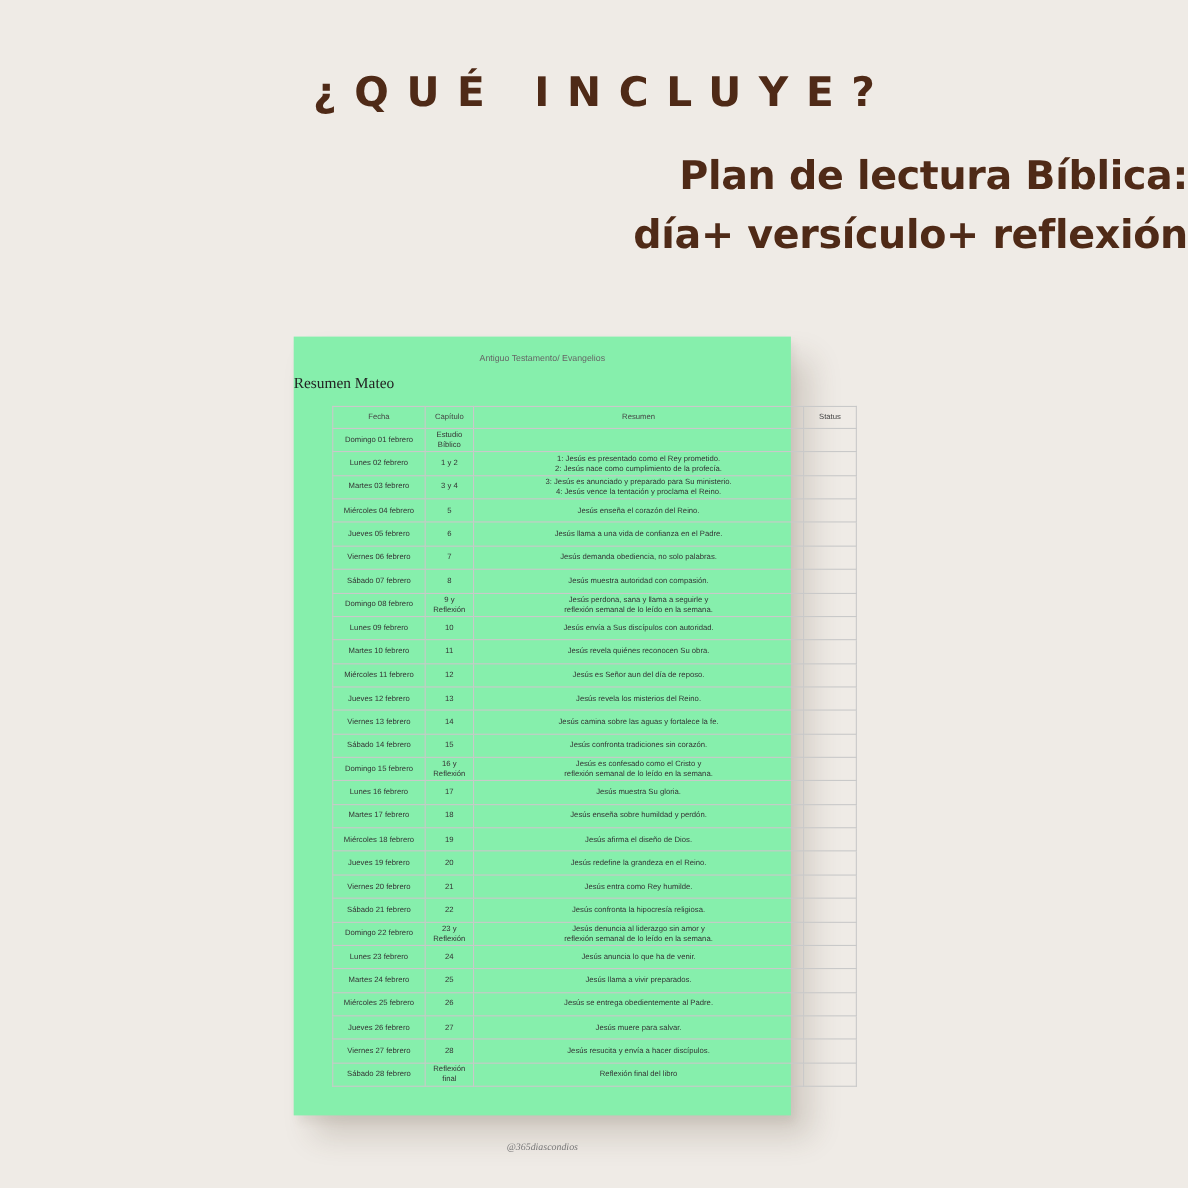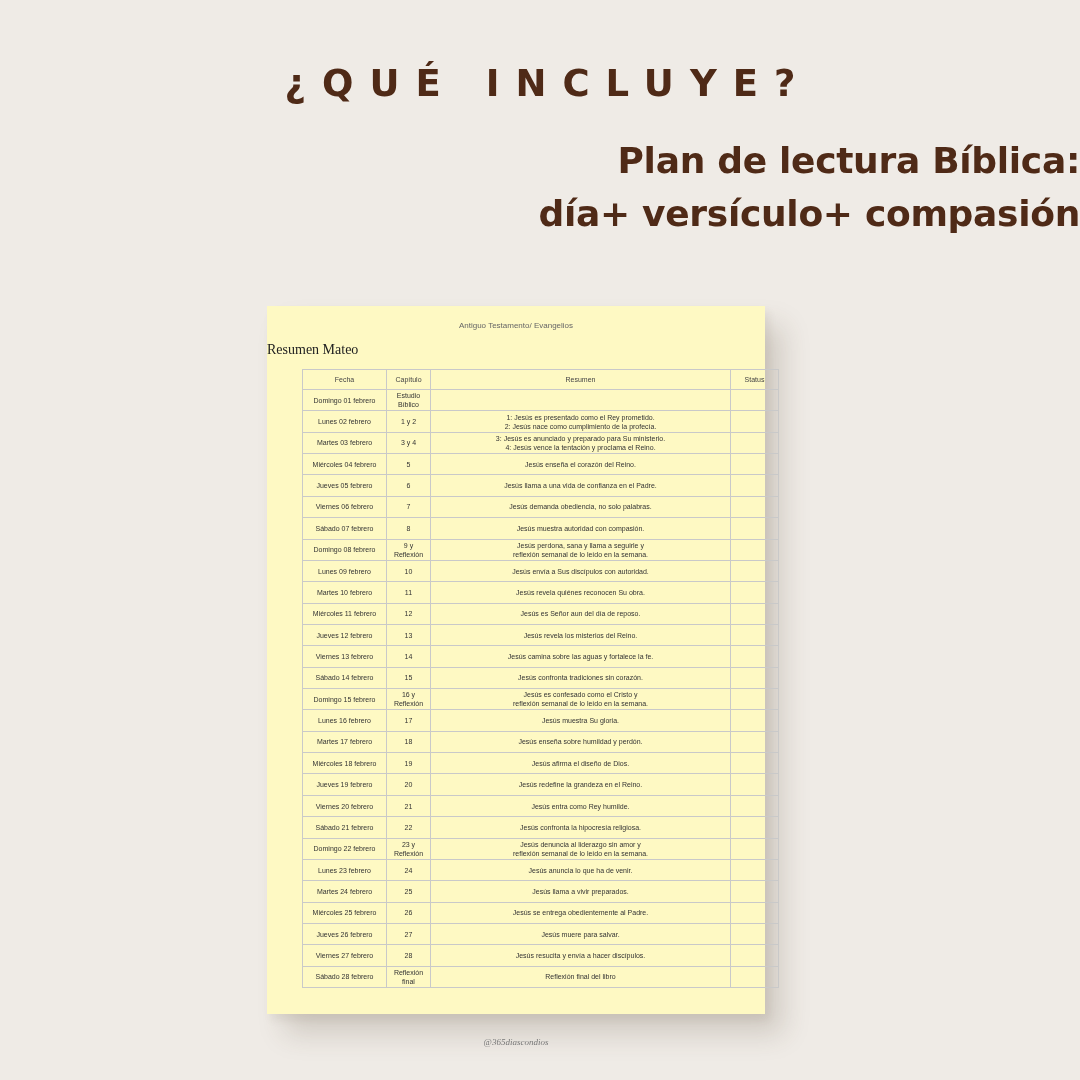--- a/index.html
+++ b/index.html
@@ -12,22 +12,22 @@
     letter-spacing: 16px; color: #4f2a17; padding-left: 16px;
   }
   .headline {
     position: absolute; left: 0; top: 134px; width: 1080px; text-align: right;
     font-family: "DejaVu Sans", sans-serif; font-weight: bold; font-size: 36px;
     line-height: 53px; color: #4f2a17; letter-spacing: -0.3px;
   }
   .headline span { display: block; }
 
   .sheet {
-    position: absolute; left: 267px; top: 306px; width: 498px; height: 708px;
-    background: #fef9c3;
+    position: absolute; left: 267px; top: 306px; width: 452px; height: 708px;
+    background: #86efac;
     box-shadow: 18px 20px 26px rgba(80, 60, 40, 0.18), 4px 6px 8px rgba(80,60,40,0.08);
     padding-left: 12px;
   }
   .sheet-sub {
     position: absolute; left: 0; top: 15px; width: 100%; text-align: center;
     font-family: "Liberation Sans", sans-serif; font-size: 8px; color: #666;
   }
   .sheet-title {
     position: absolute; left: 0; top: 36px; width: 100%; 
     font-family: "Liberation Serif", serif; font-size: 14px; color: #222;
@@ -50,21 +50,21 @@
     position: absolute; left: 0; top: 683px; width: 100%; text-align: center;
     font-family: "Liberation Serif", serif; font-style: italic; font-size: 9px; color: #777; margin-top: 48px;
   }
 </style>
 </head>
 <body>
 
 <div class="eyebrow">¿QUÉ INCLUYE?</div>
 <div class="headline">
   <span>Plan de lectura Bíblica:</span>
-  <span>día+ versículo+ compasión</span>
+  <span>día+ versículo+ reflexión</span>
 </div>
 
 <div class="sheet">
   <div class="sheet-sub">Antiguo Testamento/ Evangelios</div>
   <div class="sheet-title">Resumen Mateo</div>
 
   <table class="plan">
     <colgroup>
         <col class="c1">
         <col class="c2">

